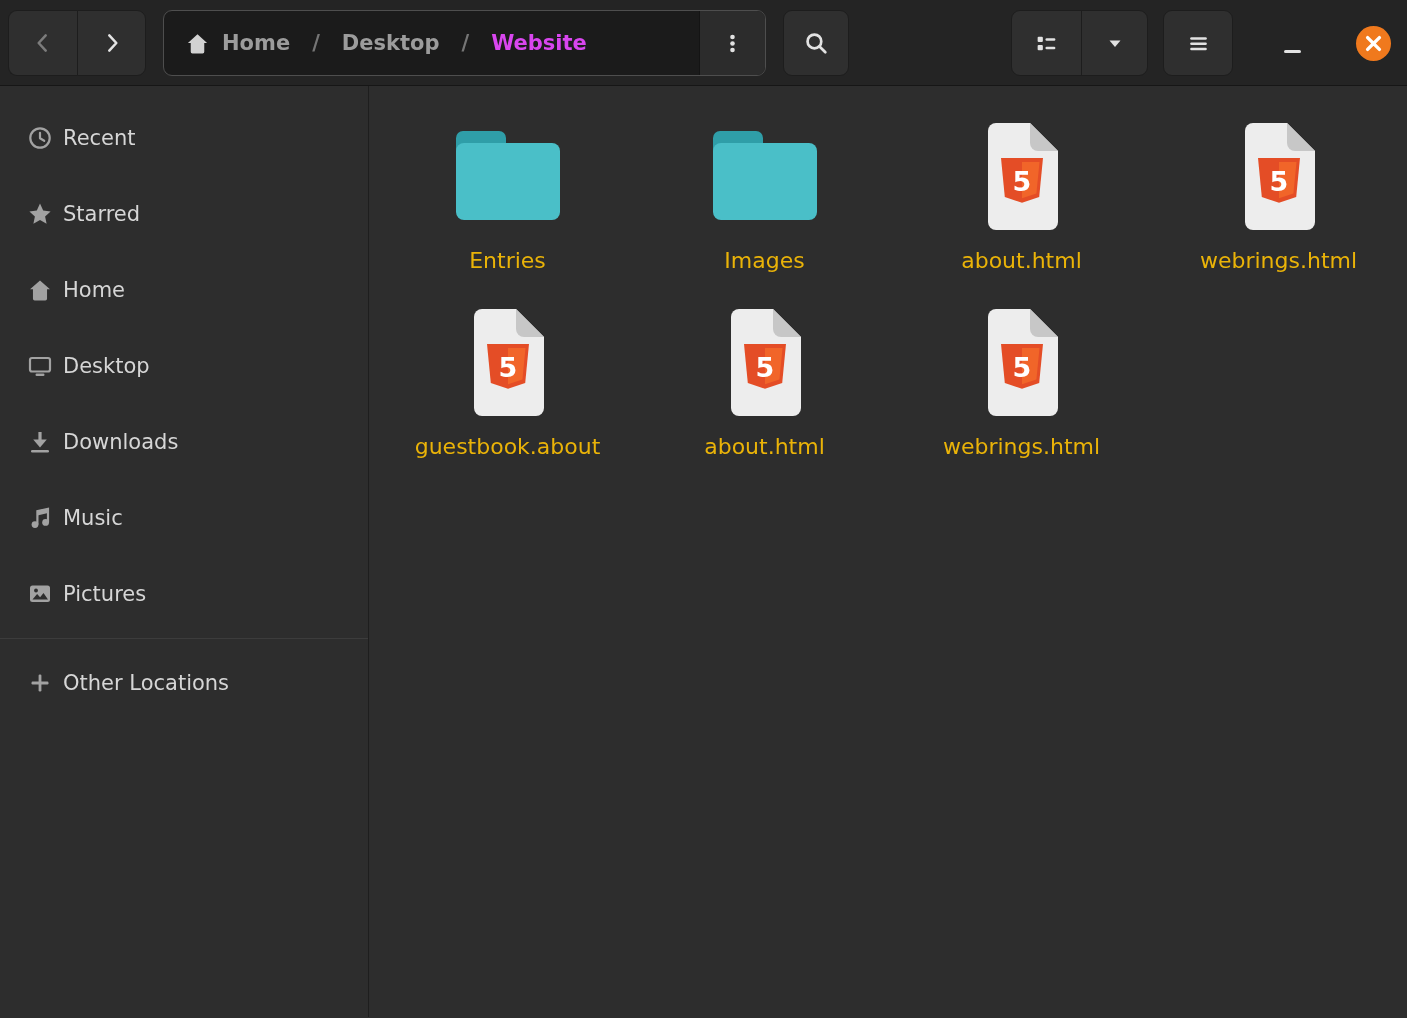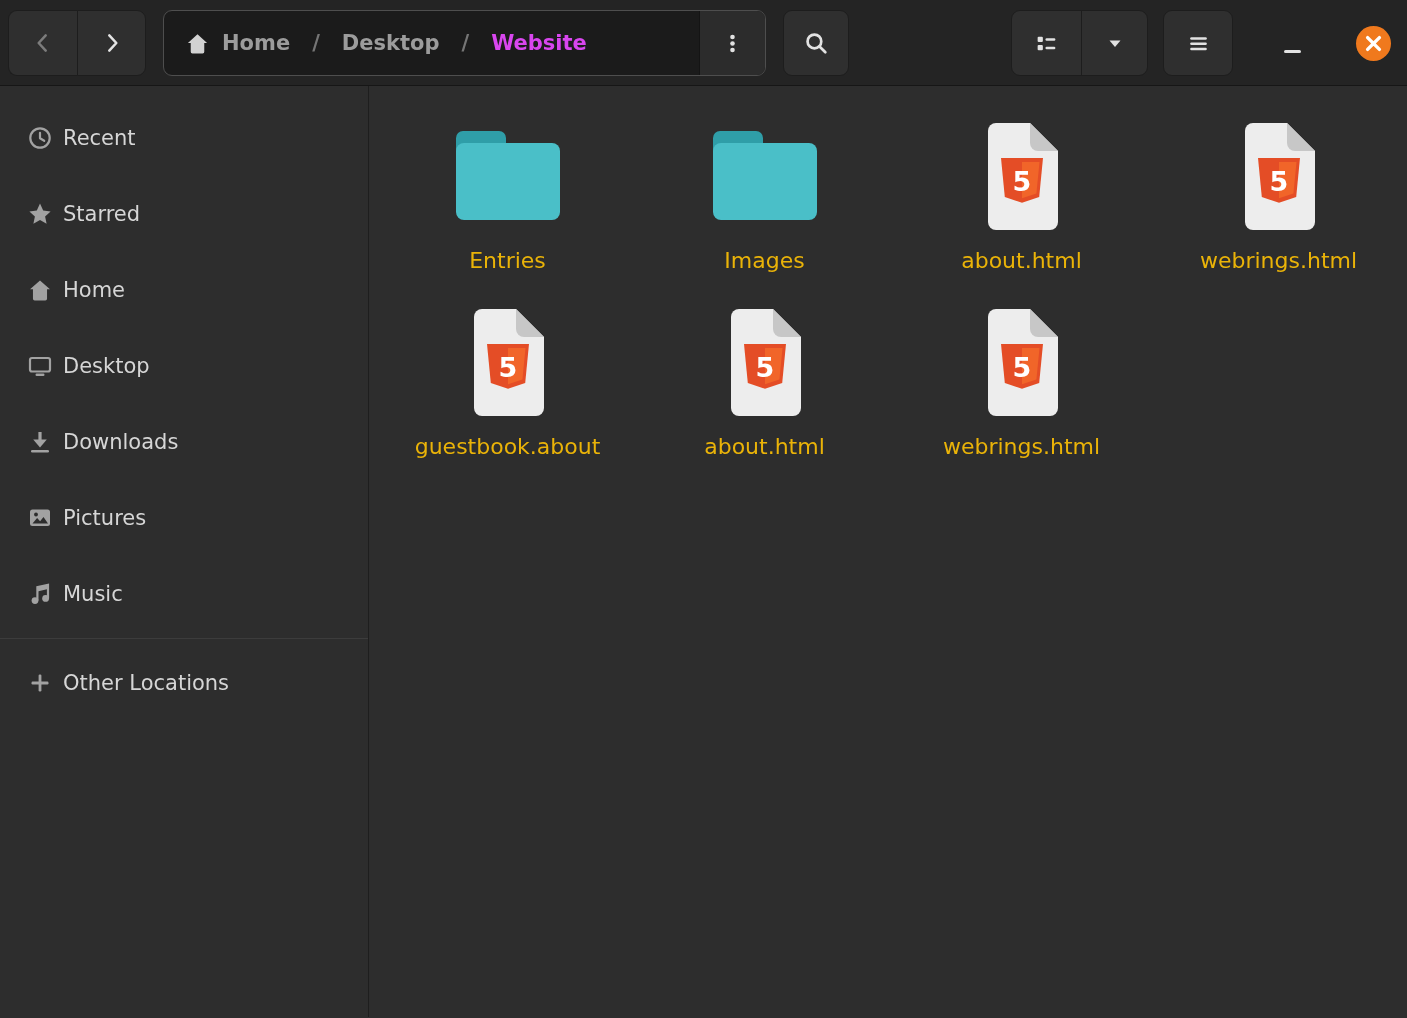--- a/index.html
+++ b/index.html
@@ -223,40 +223,40 @@
             <path d="M6.2 10.5 h13.6 L13 18.5 Z" fill="#a2a2a2"></path>
             <rect x="4" y="21" width="18" height="2.6" rx="1.3" fill="#a2a2a2"></rect>
           </svg>
       </span>
       <span>Downloads</span>
     </div>
 
     <div class="side-item">
       <span class="sicon">
         <svg width="26" height="26" viewBox="0 0 26 26">
-            <rect x="3" y="4.5" width="20" height="16.5" rx="2.5" fill="#a2a2a2"></rect>
-            <circle cx="9" cy="9.5" r="1.9" fill="#2d2d2d"></circle>
-            <path d="M5.5 18.5 l4.6-5.4 3 3.2 3.4-4.2 4.5 6.4 Z" fill="#2d2d2d"></path>
-          </svg>
-      </span>
-      <span>Pictures</span>
-    </div>
-
-    <div class="side-item">
-      <span class="sicon">
-        <svg width="26" height="26" viewBox="0 0 26 26">
             <circle cx="8" cy="19.6" r="3.4" fill="#a2a2a2"></circle>
             <circle cx="18.6" cy="17.4" r="3.4" fill="#a2a2a2"></circle>
             <path d="M10.4 19.6 V6.2 L21 3.8 V17.4" stroke="#a2a2a2" stroke-width="2.2" fill="none"></path>
             <path d="M10.4 6.2 L21 3.8 V8 L10.4 10.4 Z" fill="#a2a2a2"></path>
           </svg>
       </span>
       <span>Music</span>
     </div>
 
+    <div class="side-item">
+      <span class="sicon">
+        <svg width="26" height="26" viewBox="0 0 26 26">
+            <rect x="3" y="4.5" width="20" height="16.5" rx="2.5" fill="#a2a2a2"></rect>
+            <circle cx="9" cy="9.5" r="1.9" fill="#2d2d2d"></circle>
+            <path d="M5.5 18.5 l4.6-5.4 3 3.2 3.4-4.2 4.5 6.4 Z" fill="#2d2d2d"></path>
+          </svg>
+      </span>
+      <span>Pictures</span>
+    </div>
+
 
 
     <div class="side-sep"></div>
 
     <div class="side-item">
       <span class="sicon">
         <svg width="24" height="24" viewBox="0 0 24 24">
             <rect x="10.6" y="3.5" width="2.8" height="17" rx="1.2" fill="#a2a2a2"></rect>
             <rect x="3.5" y="10.6" width="17" height="2.8" rx="1.2" fill="#a2a2a2"></rect>
           </svg>

